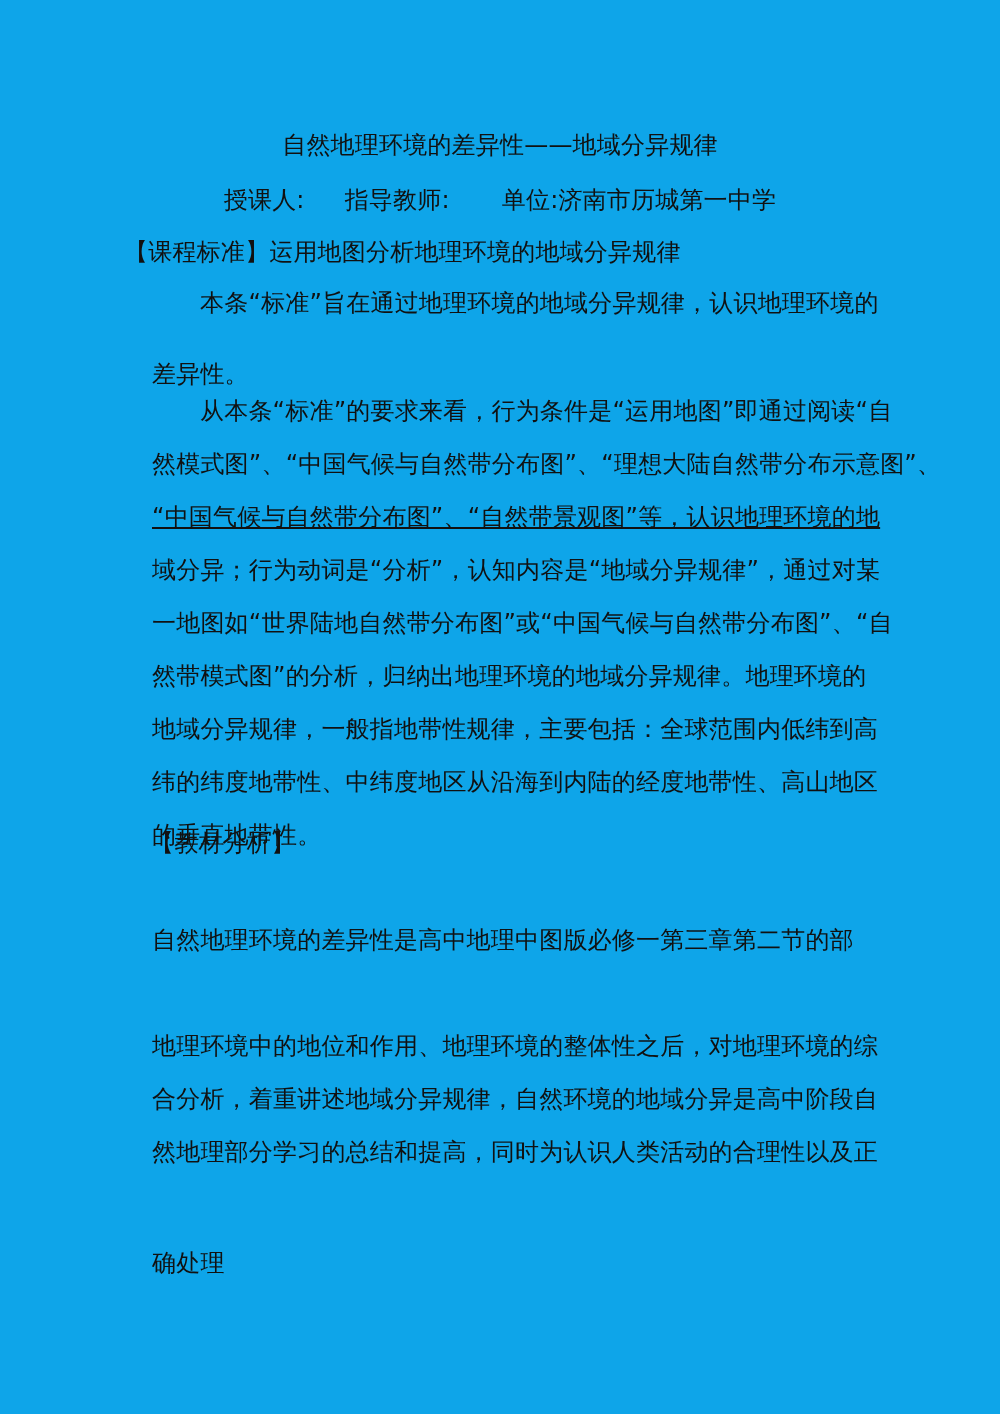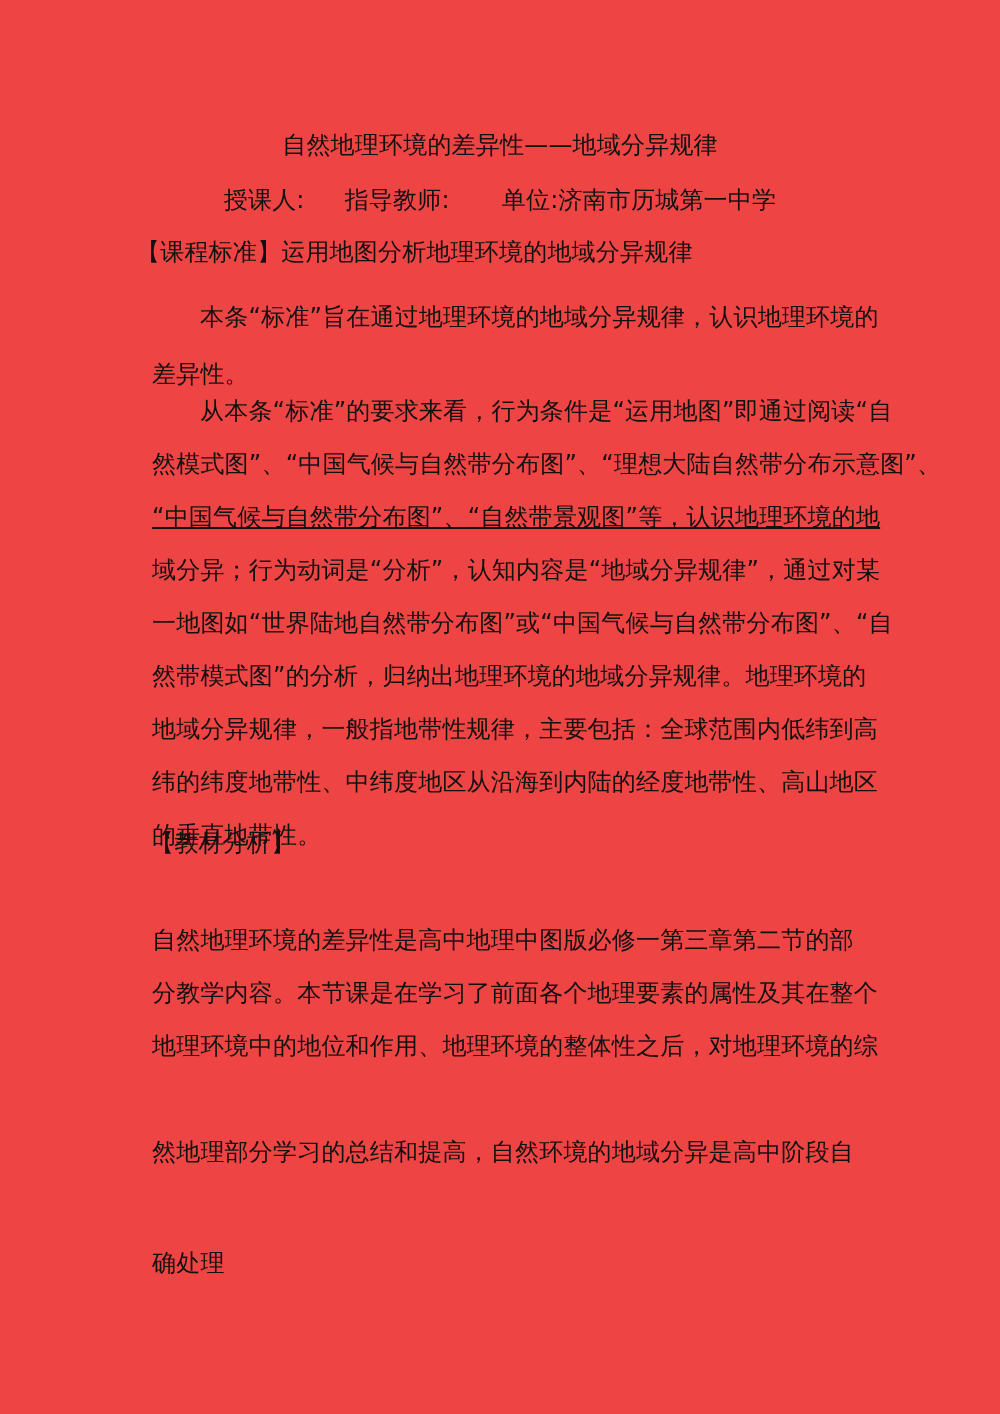--- a/index.html
+++ b/index.html
@@ -13,21 +13,21 @@
       position: relative;
       overflow: hidden;
       font-family: "DejaVu Sans", "Liberation Sans", sans-serif;
       color: #111111;
     }
     .page {
       position: absolute;
       left: 0; top: 0;
       width: 1000px;
       height: 1414px;
-      background: #ef4444;
+      background: #0ea5e9;
     }
     .line {
       position: absolute;
       left: 152px;
       width: 700px;
       font-size: 24px;
       line-height: 30px;
       white-space: nowrap;
       letter-spacing: 0.2px;
     }
@@ -51,35 +51,35 @@
 <body>
 
 <div class="page">
 
   <div class="line center title">自然地理环境的差异性——地域分异规律</div>
 
   <div class="line center author-line">
     <span>授课人:</span><span class="gap1"></span><span>指导教师:</span><span class="gap2"></span><span>单位:</span><span>济南市历城第一中学</span>
   </div>
 
-  <div class="line" style="top:237px; left:136px;">【课程标准】运用地图分析地理环境的地域分异规律</div>
+  <div class="line" style="top:237px; left:124px;">【课程标准】运用地图分析地理环境的地域分异规律</div>
 
-  <div class="line justify indent" style="top:302px;">本条“标准”旨在通过地理环境的地域分异规律，认识地理环境的</div>
+  <div class="line justify indent" style="top:288px;">本条“标准”旨在通过地理环境的地域分异规律，认识地理环境的</div>
   <div class="line" style="top:343px;margin-top:16px;">差异性。</div>
   <div class="line justify indent" style="top:396px;">从本条“标准”的要求来看，行为条件是“运用地图”即通过阅读“自</div>
   <div class="line justify" style="top:449px;">然模式图”、“中国气候与自然带分布图”、“理想大陆自然带分布示意图”、</div>
   <div class="line justify" style="top:502px;text-decoration:underline;">“中国气候与自然带分布图”、“自然带景观图”等，认识地理环境的地</div>
   <div class="line justify" style="top:555px;">域分异；行为动词是“分析”，认知内容是“地域分异规律”，通过对某</div>
   <div class="line justify" style="top:608px;">一地图如“世界陆地自然带分布图”或“中国气候与自然带分布图”、“自</div>
   <div class="line justify" style="top:661px;">然带模式图”的分析，归纳出地理环境的地域分异规律。地理环境的</div>
   <div class="line justify" style="top:714px;">地域分异规律，一般指地带性规律，主要包括：全球范围内低纬到高</div>
   <div class="line justify" style="top:767px;">纬的纬度地带性、中纬度地区从沿海到内陆的经度地带性、高山地区</div>
   <div class="line" style="top:820px;">的垂直地带性。</div>
 
   <div class="line" style="top:828px; left:150px;">【教材分析】</div>
 
   <div class="line justify" style="top:925px;">自然地理环境的差异性是高中地理中图版必修一第三章第二节的部</div>
-  <div class="line justify" style="top:978px;">分教学内容。本节课是在学习了前面各个地理要素的属性及其在整个</div>
   <div class="line justify" style="top:1031px;">地理环境中的地位和作用、地理环境的整体性之后，对地理环境的综</div>
-  <div class="line justify" style="top:1137px;">然地理部分学习的总结和提高，自然环境的地域分异是高中阶段自</div>
+  <div class="line justify" style="top:1084px;">合分析，着重讲述地域分异规律，自然环境的地域分异是高中阶段自</div>
+  <div class="line justify" style="top:1137px;">然地理部分学习的总结和提高，同时为认识人类活动的合理性以及正</div>
   <div class="line" style="top:1248px;">确处理</div>
 
 </div>
 
 </body></html>

